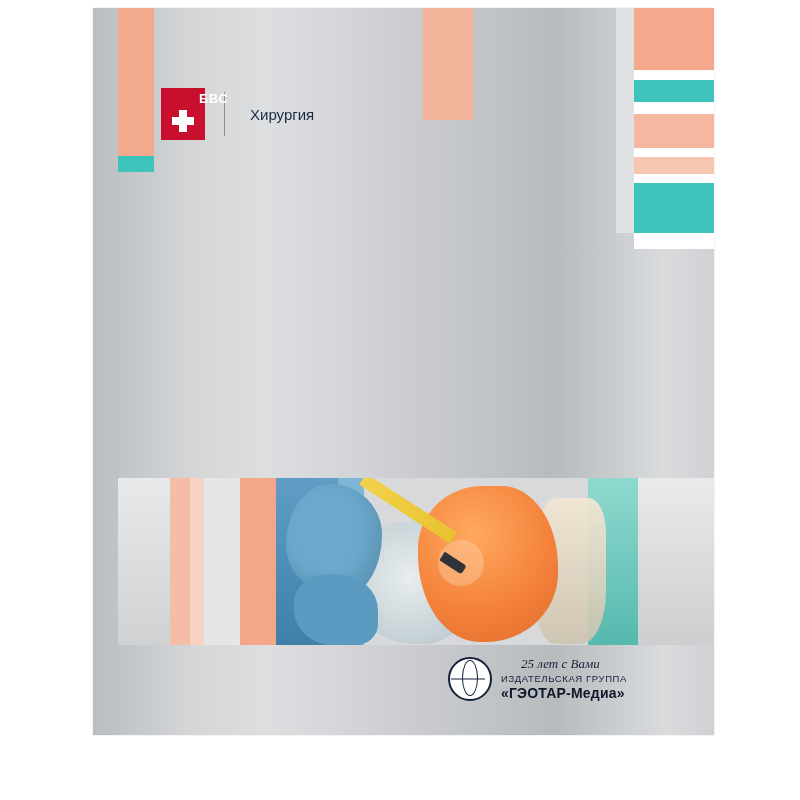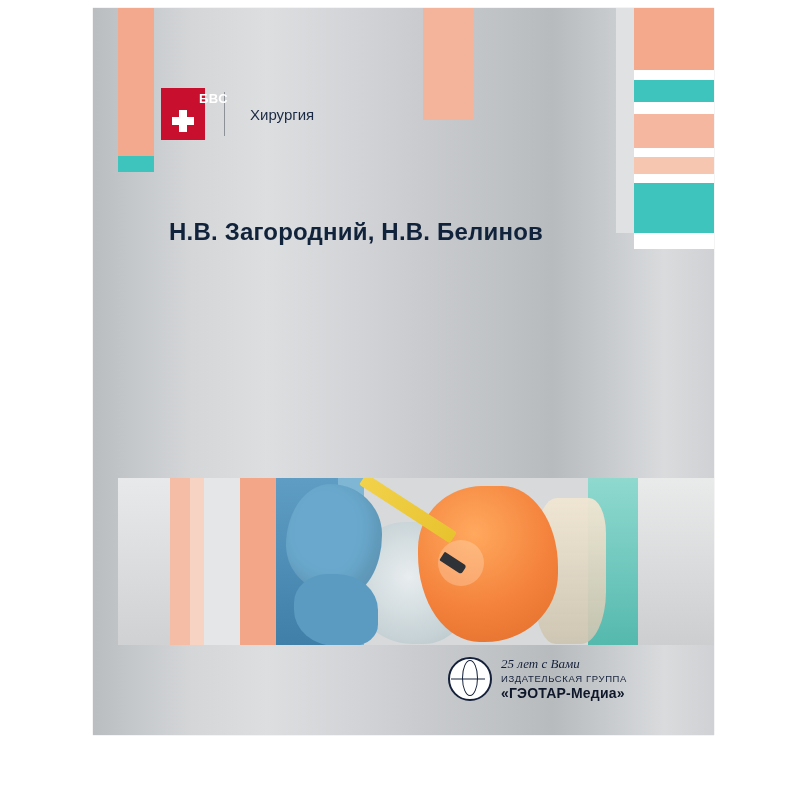--- a/index.html
+++ b/index.html
@@ -341,20 +341,21 @@
   .pub-text {
     line-height: 1.25;
   }
   .pub-anniv {
     color: #15213a;
     font-family: "Liberation Serif", serif;
     font-style: italic;
     font-size: 13px;
     margin-bottom: 1px;
     white-space: nowrap;
+    margin-left: 20px;
   }
   .pub-group {
     color: #15213a;
     font-size: 9.5px;
     letter-spacing: 0.6px;
     white-space: nowrap;
   }
   .pub-name {
     color: #0f172a;
     font-size: 14px;
@@ -389,21 +390,20 @@
 
     <div class="series">
       <span class="bvs-logo">
         <span class="bvs-text">БВС</span>
         <span class="bvs-cross"></span>
       </span>
       <span class="series-divider"></span>
       <span class="series-branch">Хирургия</span>
     </div>
 
-    <div class="authors">Н.В. Загородний, Н.В. Белинов</div>
 
 
     <div class="photo">
       <div class="p-band pb1"></div>
       <div class="p-band pb2"></div>
       <div class="p-band pb3"></div>
       <div class="p-band pb4"></div>
       <div class="p-band pb5"></div>
       <div class="p-band pb6"></div>
       <div class="p-band pb7"></div>

